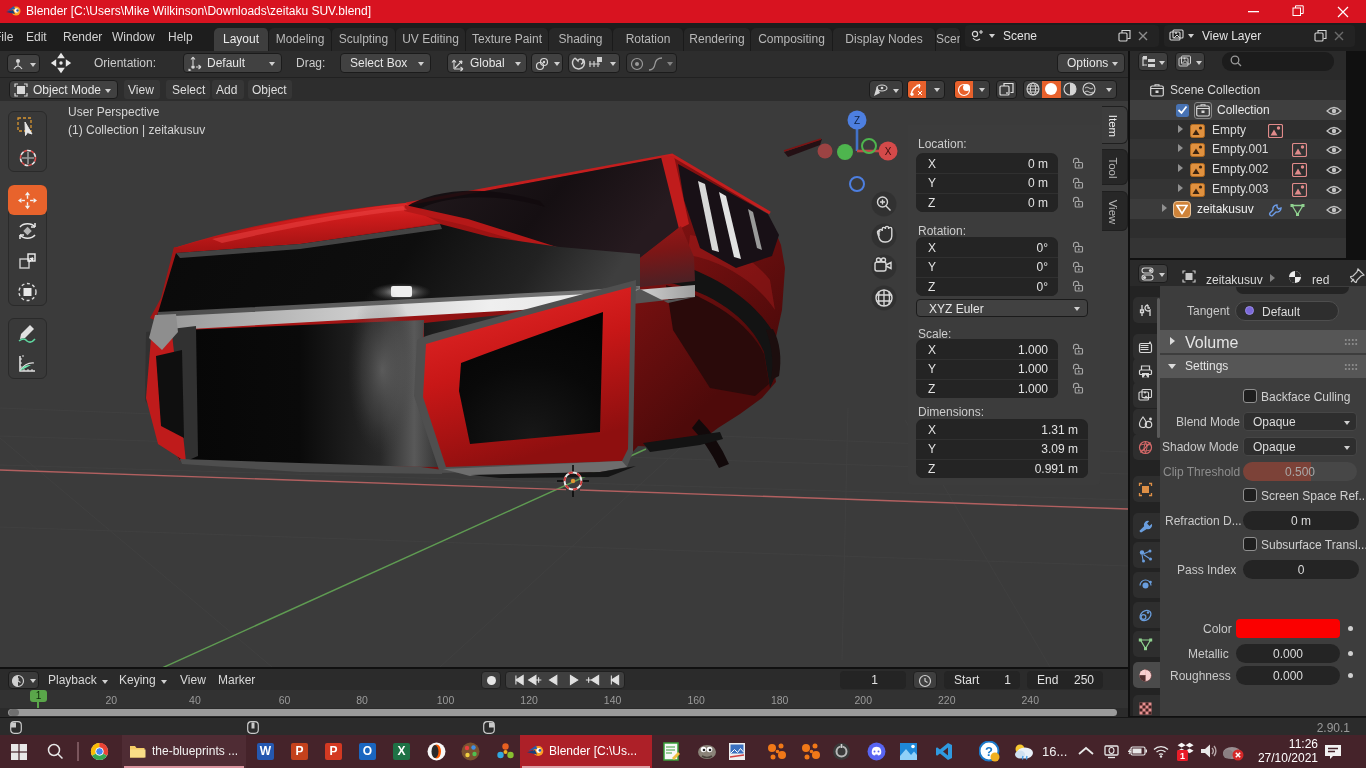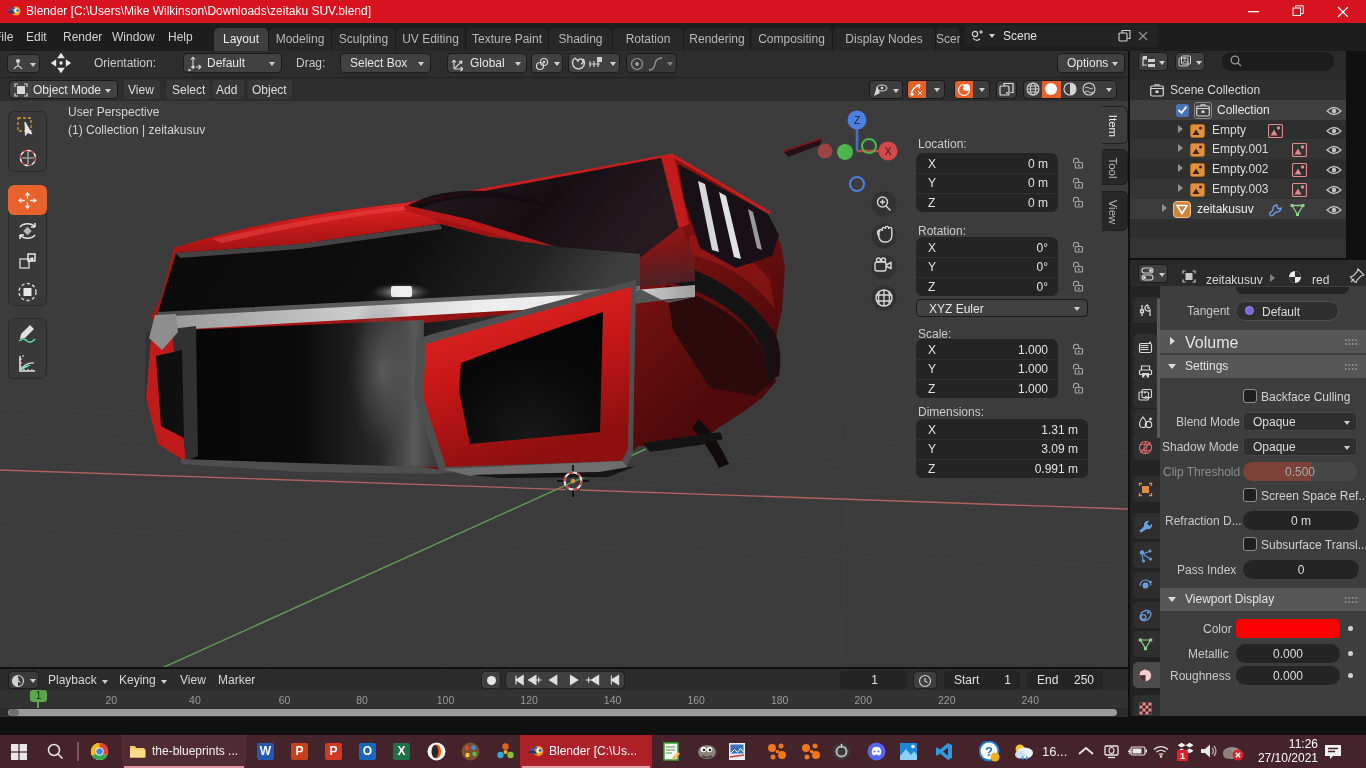--- a/index.html
+++ b/index.html
@@ -73,20 +73,37 @@
           <path d="M3,9 q3,4 7,1" fill="none" stroke="#d9d9d9" stroke-width="1.2"></path>
         </svg>
         <span class="caret abs" style="left:24px;top:9px"></span>
  <span class="abs" style="left:38px;top:4px;color:#e3e3e3;font-size:12px">Scene</span>
  <svg class="abs" style="left:153px;top:4px" width="14" height="14">
           <rect x="1" y="4" width="8" height="8" rx="1" fill="none" stroke="#d5d5d5" stroke-width="1.1"></rect>
           <path d="M4,4 v-2.5 h8 v8 h-2.5" fill="none" stroke="#d5d5d5" stroke-width="1.1"></path>
         </svg>
  <svg class="abs" style="left:172px;top:5px" width="12" height="12">
           <path d="M2,2 l8,8 M10,2 l-8,8" stroke="#8c8c8c" stroke-width="1.4"></path>
+        </svg>
+</div>
+<div class="abs" style="left:1164px;top:2px;width:191px;height:22px;background:#232323;border-radius:4px;">
+ <svg class="abs" style="left:5px;top:4px" width="16" height="14" viewBox="0 0 16 14">
+          <rect x="1" y="3" width="10" height="8" rx="1" fill="none" stroke="#d9d9d9" stroke-width="1.1"></rect>
+          <rect x="4" y="1" width="10" height="8" rx="1" fill="none" stroke="#d9d9d9" stroke-width="1.1"></rect>
+          <circle cx="7" cy="4" r="1" fill="#d9d9d9"></circle>
+          <path d="M5,9 l3,-3 l3,3" fill="none" stroke="#d9d9d9" stroke-width="1"></path>
+        </svg>
+        <span class="caret abs" style="left:24px;top:9px"></span>
+ <span class="abs" style="left:38px;top:4px;color:#e3e3e3;font-size:12px">View Layer</span>
+ <svg class="abs" style="left:150px;top:4px" width="14" height="14">
+          <rect x="1" y="4" width="8" height="8" rx="1" fill="none" stroke="#d5d5d5" stroke-width="1.1"></rect>
+          <path d="M4,4 v-2.5 h8 v8 h-2.5" fill="none" stroke="#d5d5d5" stroke-width="1.1"></path>
+        </svg>
+ <svg class="abs" style="left:169px;top:5px" width="12" height="12">
+          <path d="M2,2 l8,8 M10,2 l-8,8" stroke="#6a6a6a" stroke-width="1.4"></path>
         </svg>
 </div>
 </div>
 <div class="abs" id="toolrow">
 <div class="wdg" style="left:7px;top:3px;width:33px;height:19px">
         <svg width="16" height="16" style="position:absolute;left:2px;top:1px">
           <circle cx="8" cy="5" r="2" fill="#d8d8d8"></circle>
           <path d="M4,13 q4,-6 8,0 M8,7 v3" stroke="#d8d8d8" fill="none" stroke-width="1.2"></path>
         </svg>
         <span class="caret" style="position:absolute;right:3px;top:8px"></span>
@@ -942,25 +959,20 @@
       <span class="abs" style="left:35px;top:254px;font-size:12px;color:#c9c9c9">Refraction D...</span>
       <div class="abs" style="left:113px;top:251px;width:116px;height:19px;background:#242424;border-radius:9.5px">
         <span style="position:absolute;left:0;width:116px;text-align:center;top:2.5px;font-size:12px;color:#dcdcdc">0 m</span>
       </div>
       <div class="chk" style="left:113px;top:277px"></div>
       <span class="abs" style="left:131px;top:278px;font-size:12px;color:#d0d0d0">Subsurface Transl...</span>
       <span class="abs" style="left:47px;top:303px;font-size:12px;color:#c9c9c9">Pass Index</span>
       <div class="abs" style="left:113px;top:300px;width:116px;height:19px;background:#242424;border-radius:9.5px">
         <span style="position:absolute;left:0;width:116px;text-align:center;top:2.5px;font-size:12px;color:#dcdcdc">0</span>
       </div>
-      <div class="abs" style="left:30px;top:328px;width:206px;height:23px;background:#565656">
-        <span style="position:absolute;left:8px;top:9px;width:0;height:0;border-top:5px solid #dcdcdc;border-left:4px solid transparent;border-right:4px solid transparent"></span>
-        <span style="position:absolute;left:25px;top:4px;font-size:12px;color:#e4e4e4">Viewport Display</span>
-        <div class="grip" style="right:8px;top:8px"></div>
-      </div>
       <span class="abs" style="left:73px;top:362px;font-size:12px;color:#c9c9c9">Color</span>
       <div class="abs" style="left:106px;top:359px;width:104px;height:19px;background:#fb0000;border-radius:4px"></div>
       <span class="dot" style="left:218px;top:366px"></span>
       <span class="abs" style="left:58px;top:387px;font-size:12px;color:#c9c9c9">Metallic</span>
       <div class="abs" style="left:106px;top:384px;width:104px;height:19px;background:#242424;border-radius:9.5px">
         <span style="position:absolute;left:0;width:104px;text-align:center;top:2.5px;font-size:12px;color:#dcdcdc">0.000</span>
       </div>
       <span class="dot" style="left:218px;top:391px"></span>
       <span class="abs" style="left:40px;top:409px;font-size:12px;color:#c9c9c9">Roughness</span>
       <div class="abs" style="left:106px;top:406px;width:104px;height:19px;background:#242424;border-radius:9.5px">
@@ -1035,20 +1047,35 @@
       <span class="abs" style="left:767.6829999999999px;top:25px;width:24px;text-align:center;font-size:10.5px;color:#9b9b9b">180</span>
       <span class="abs" style="left:851.223px;top:25px;width:24px;text-align:center;font-size:10.5px;color:#9b9b9b">200</span>
       <span class="abs" style="left:934.7629999999999px;top:25px;width:24px;text-align:center;font-size:10.5px;color:#9b9b9b">220</span>
       <span class="abs" style="left:1018.3029999999999px;top:25px;width:24px;text-align:center;font-size:10.5px;color:#9b9b9b">240</span>
       <div class="abs" style="left:30px;top:21px;width:17px;height:12px;background:#5aa64a;border-radius:3px;text-align:center;font-size:10px;color:#0e2808;line-height:12px">1</div>
       <div class="abs" style="left:37px;top:33px;width:1.5px;height:15px;background:#5aa64a"></div>
       <div class="abs" style="left:0;top:39px;width:1128px;height:9px;background:#2b2b2b"></div>
       <div class="abs" style="left:8px;top:39.5px;width:1109px;height:7.5px;background:#9a9a9a;border-radius:4px"></div>
       <div class="abs" style="left:9px;top:40px;width:10px;height:7px;background:#6f6f6f;border-radius:4px"></div>
     </div>
+<div class="abs" id="statusbar">
+      <svg class="abs" style="left:10px;top:3px" width="12" height="13" viewBox="0 0 12 13">
+        <rect x="0.7" y="0.7" width="10.6" height="11.6" rx="3.5" fill="none" stroke="#c8c8c8" stroke-width="1.2"></rect>
+        <path d="M1,1.5 h5 v5 h-5 Z" fill="#c8c8c8"></path>
+      </svg>
+      <svg class="abs" style="left:247px;top:3px" width="12" height="13" viewBox="0 0 12 13">
+        <rect x="0.7" y="0.7" width="10.6" height="11.6" rx="3.5" fill="none" stroke="#c8c8c8" stroke-width="1.2"></rect>
+        <rect x="4.5" y="1.5" width="3" height="6" fill="#c8c8c8"></rect>
+      </svg>
+      <svg class="abs" style="left:483px;top:3px" width="12" height="13" viewBox="0 0 12 13">
+        <rect x="0.7" y="0.7" width="10.6" height="11.6" rx="3.5" fill="none" stroke="#c8c8c8" stroke-width="1.2"></rect>
+        <path d="M6,1.5 h5 v5 h-5 Z" fill="#c8c8c8"></path>
+      </svg>
+      <span class="abs" style="right:16px;top:3px;font-size:12px;color:#9a9a9a">2.90.1</span>
+    </div>
 <div class="abs" id="taskbar">
       <svg class="abs" style="left:11px;top:9px" width="16" height="16" viewBox="0 0 16 16">
         <g fill="#e8e8e8">
           <rect x="0" y="0" width="7.4" height="7.4"></rect>
           <rect x="8.6" y="0" width="7.4" height="7.4"></rect>
           <rect x="0" y="8.6" width="7.4" height="7.4"></rect>
           <rect x="8.6" y="8.6" width="7.4" height="7.4"></rect>
         </g>
       </svg>
       <svg class="abs" style="left:47px;top:8px" width="17" height="17" viewBox="0 0 17 17">

